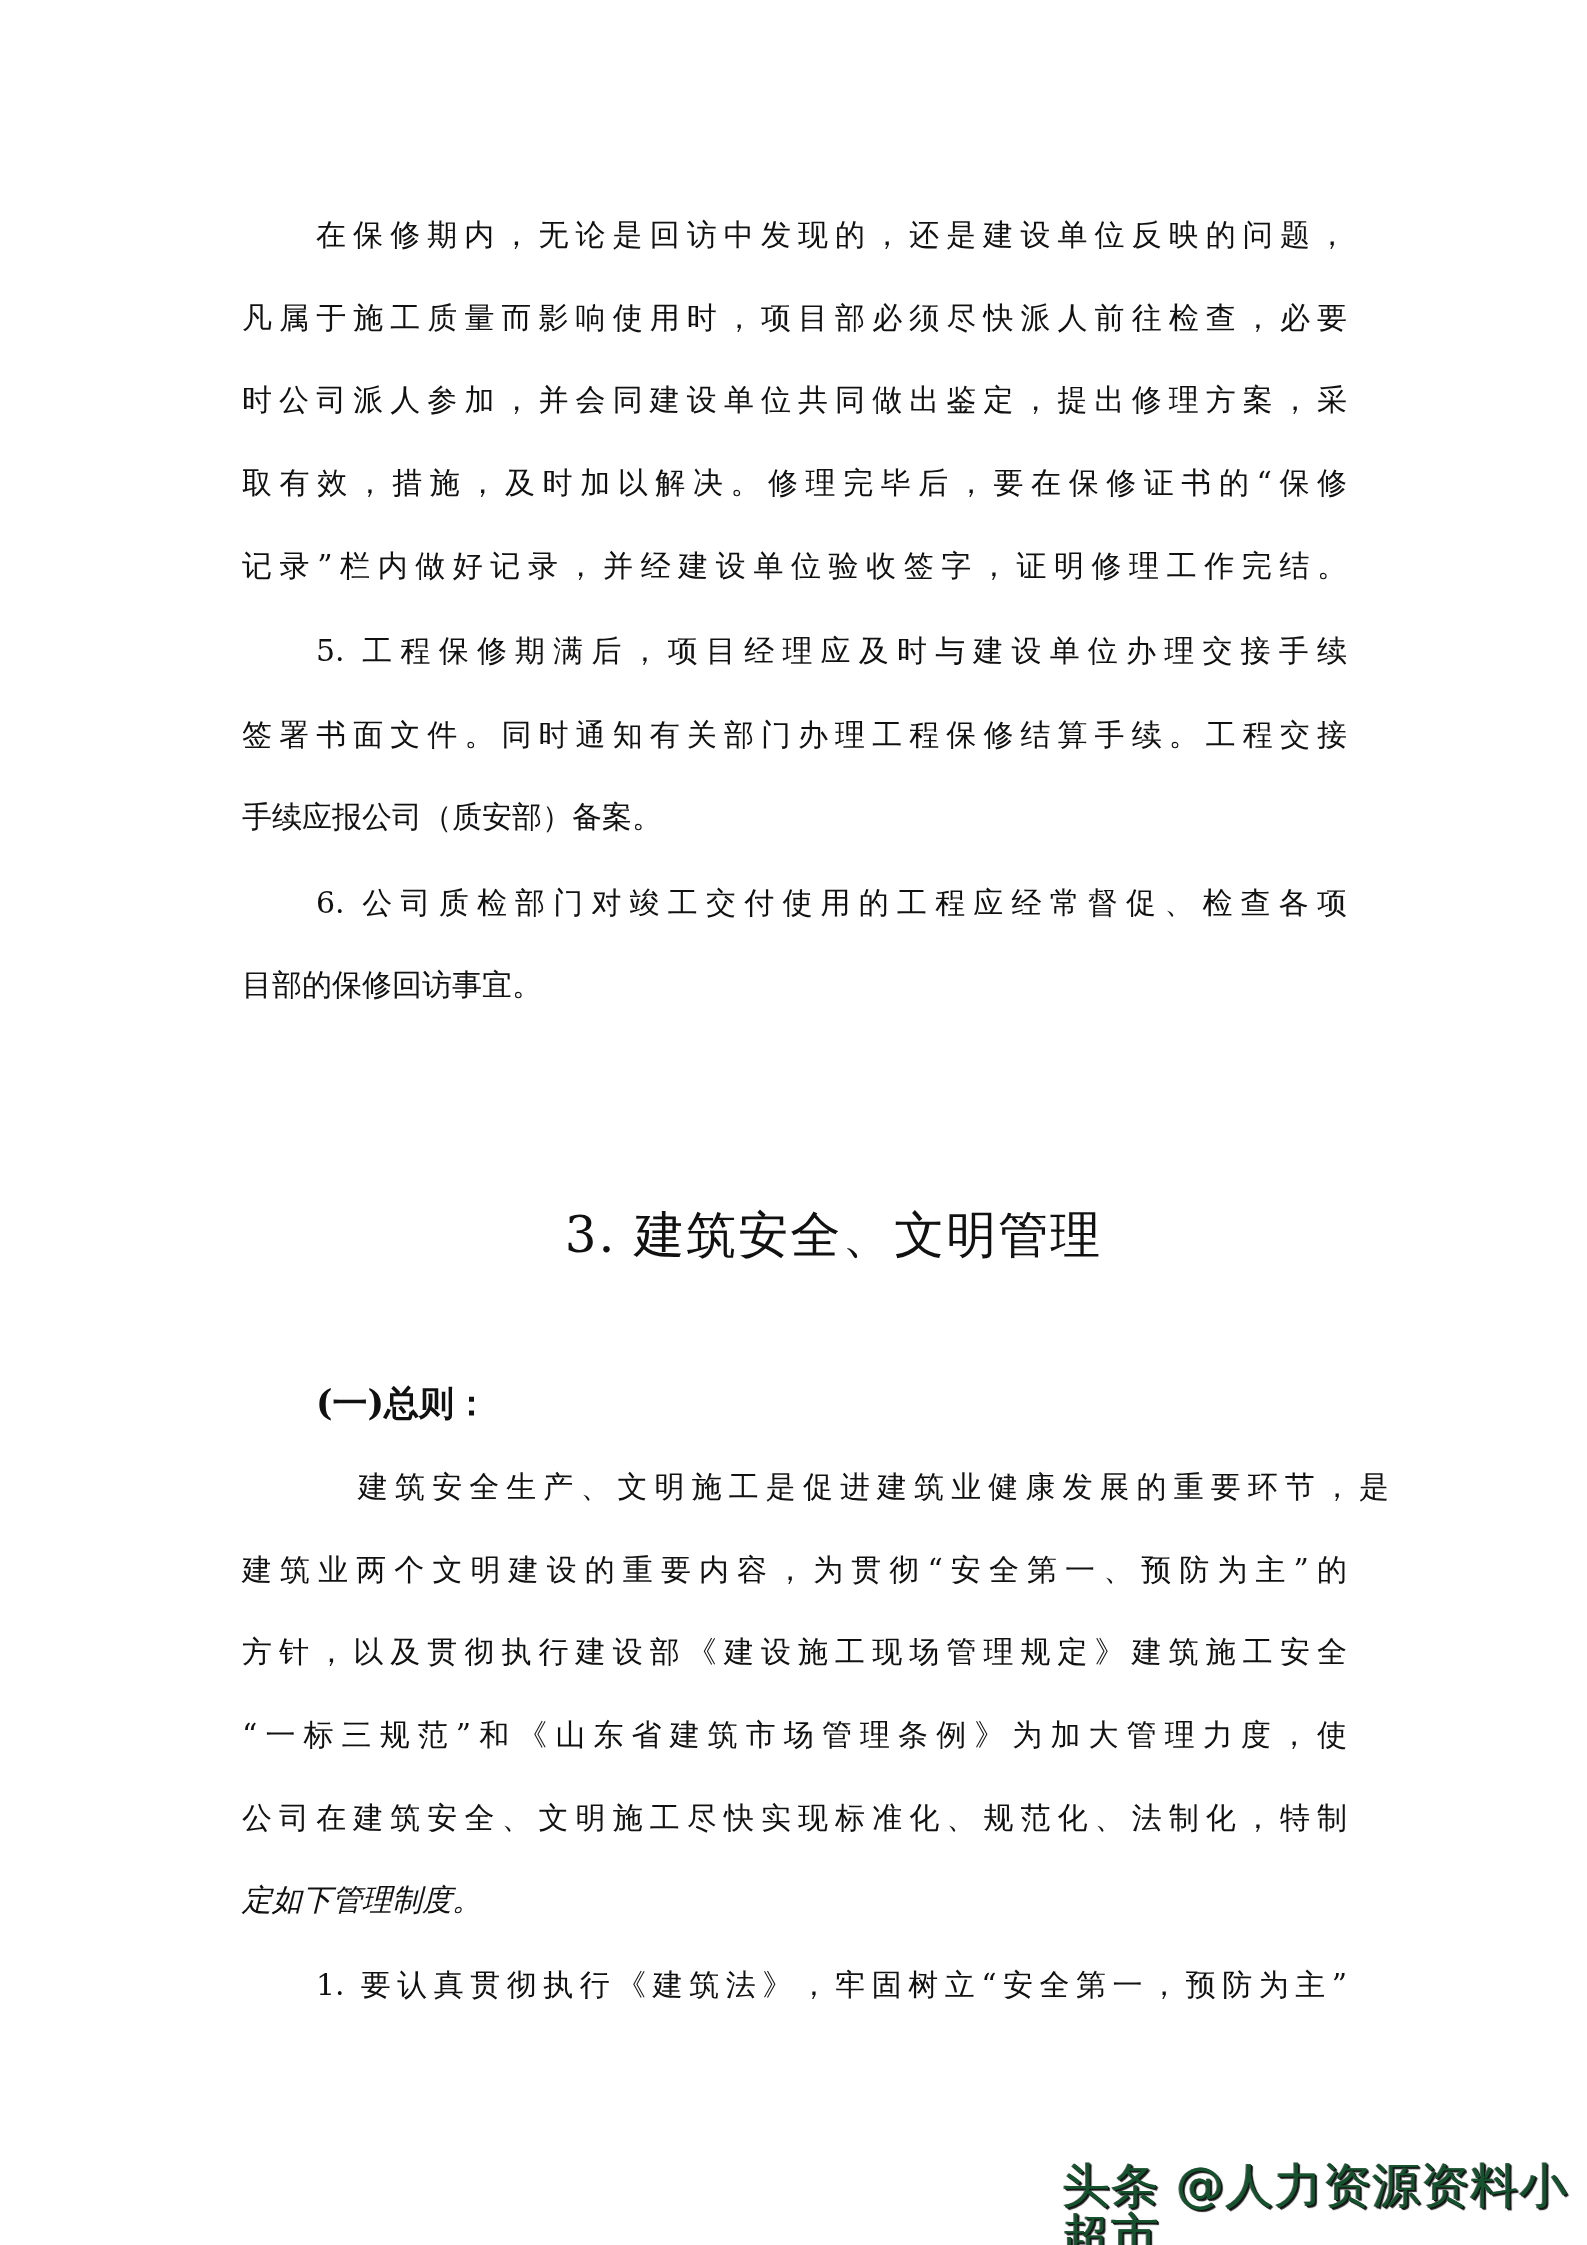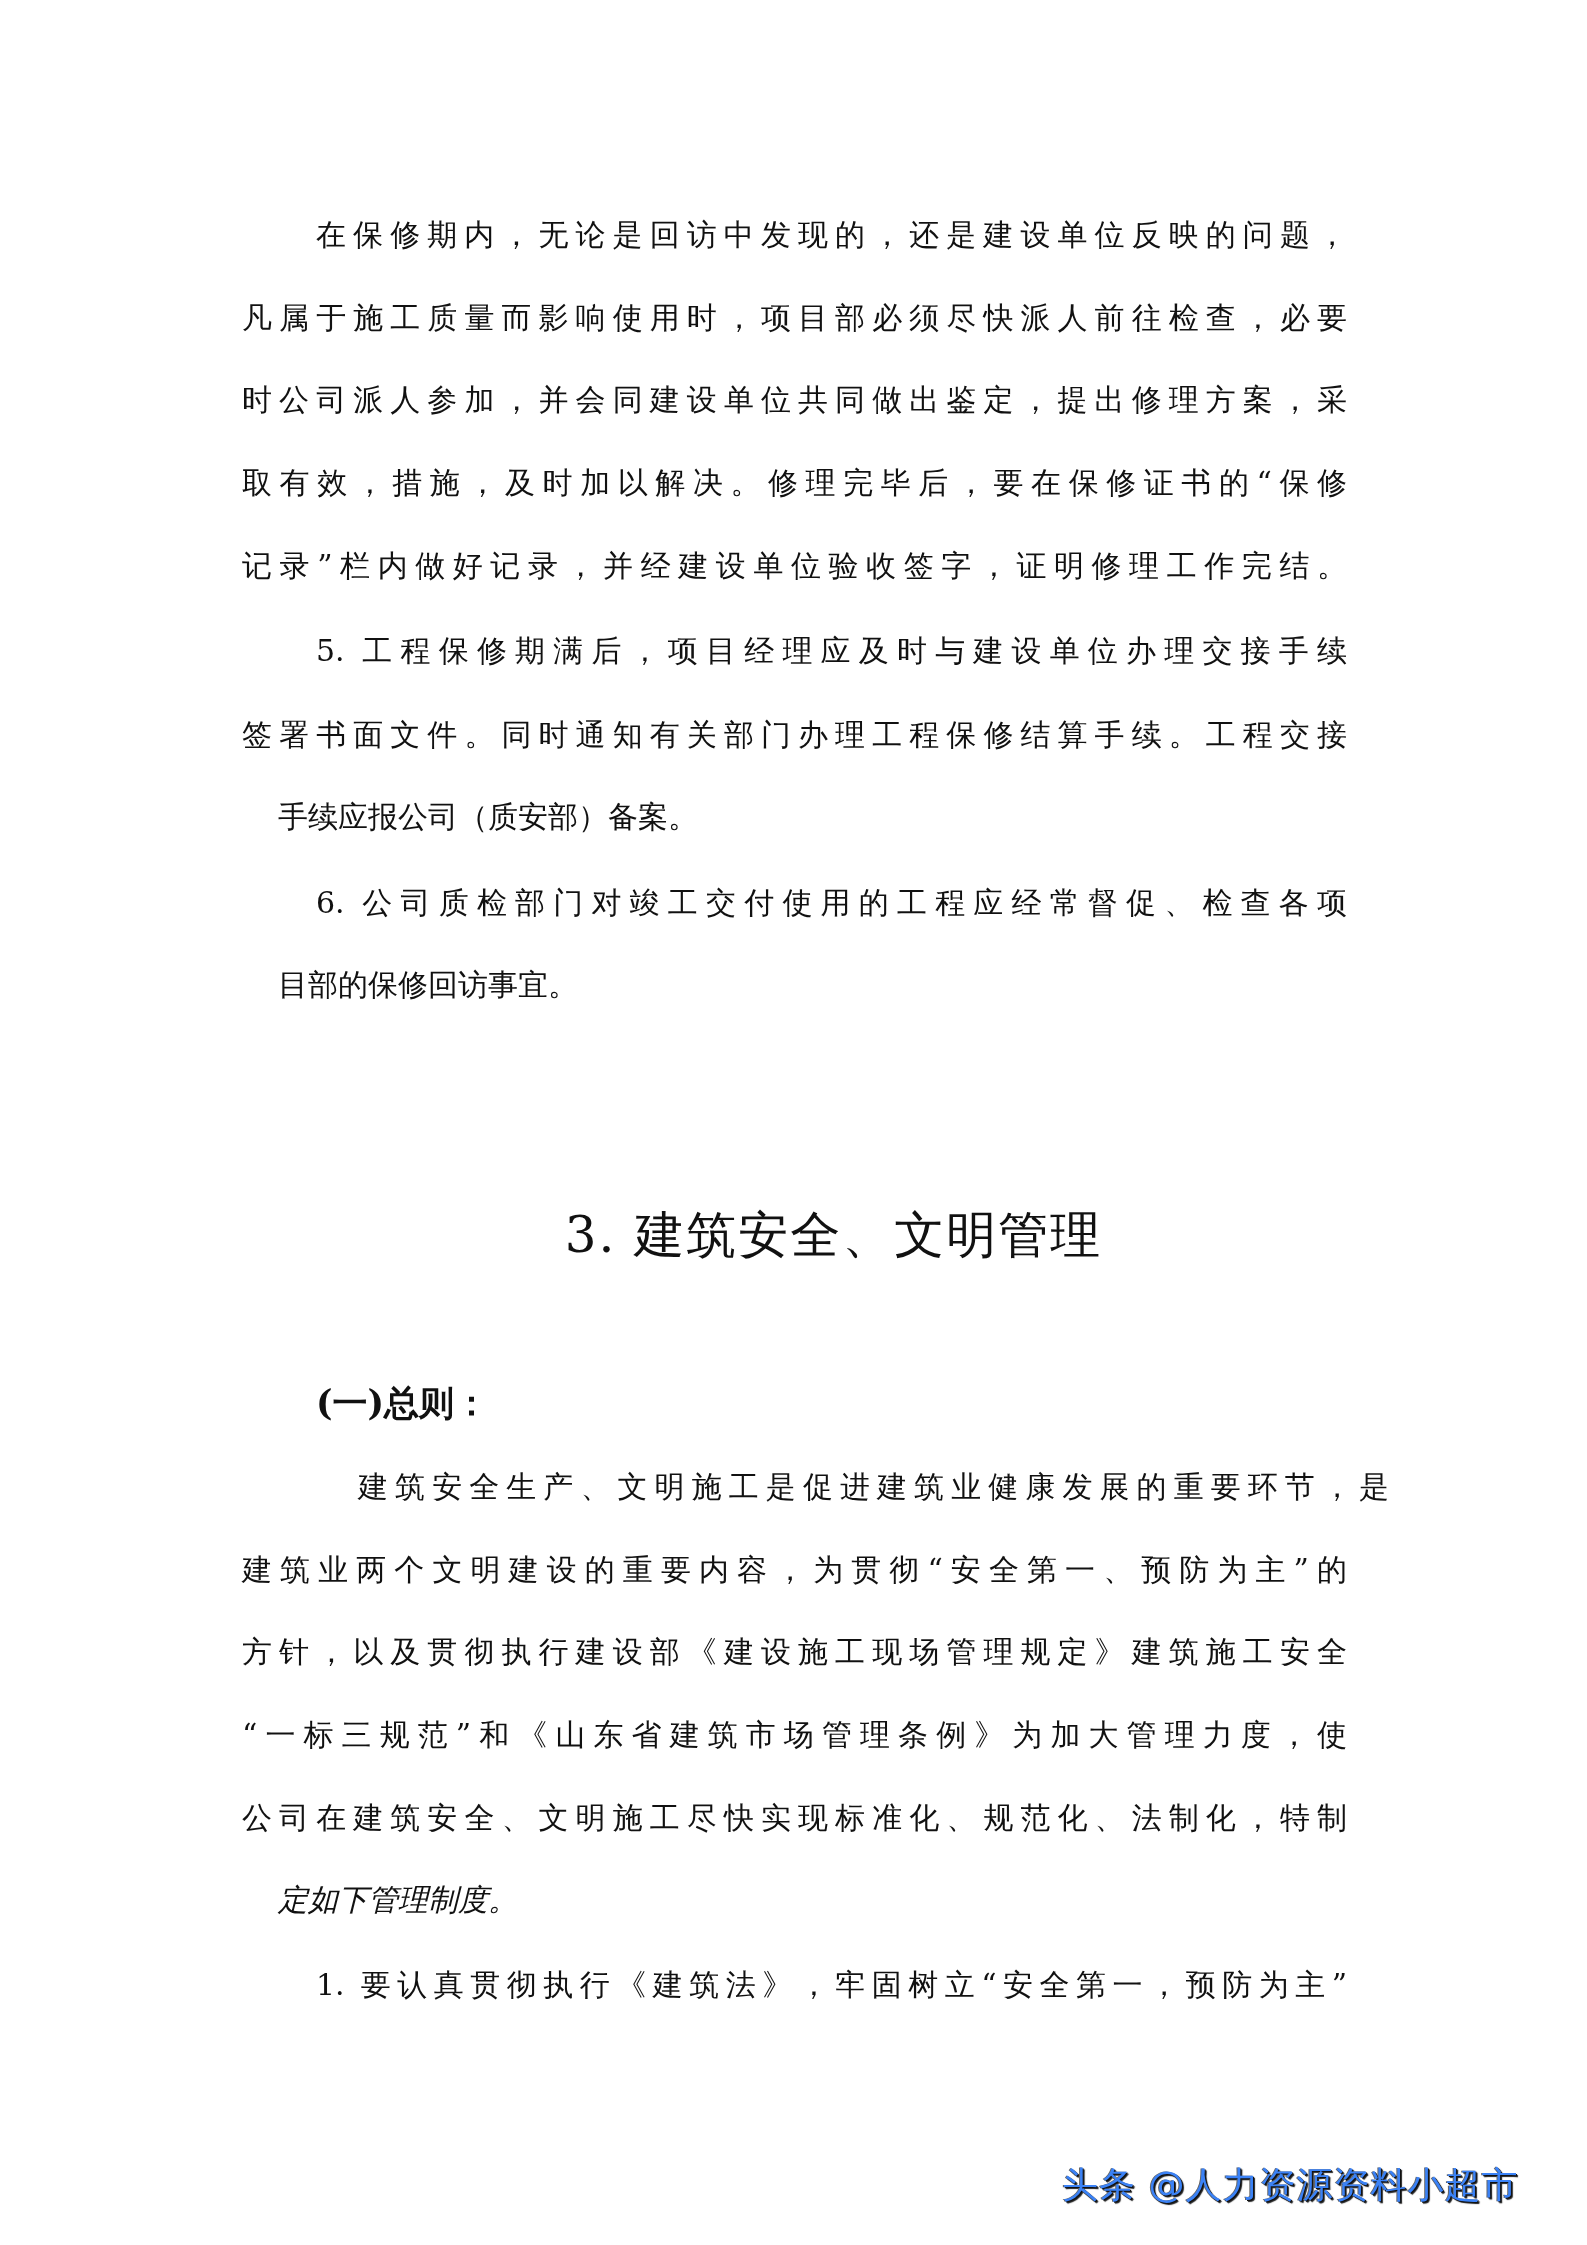--- a/index.html
+++ b/index.html
@@ -29,21 +29,20 @@
       height: 50px;
       font-size: 30px;
       line-height: 50px;
       white-space: nowrap;
       text-align: justify;
       text-align-last: justify;
       letter-spacing: 0;
     }
     .line.last {
       text-align-last: left;
-      margin-left: 36px;
     }
     .line.indent {
       left: 316px;
       width: 1031px;
     }
     .heading {
       position: absolute;
       left: 0;
       width: 1587px;
       top: 1205px;
@@ -64,22 +63,22 @@
       font-size: 35px;
       font-weight: bold;
     }
     .watermark {
       position: absolute;
       left: 1062px;
       top: 2160px;
       height: 50px;
       line-height: 50px;
       font-family: "DejaVu Sans", "Liberation Sans", sans-serif;
-      font-size: 36px;
-      color: #3b82f6;
+      font-size: 48px;
+      color: #14532d;
       text-shadow:
         1px 1px 0 #111,
         -1px 0 0 #666,
         2px 2px 1px #222;
       letter-spacing: 1px;
     }
   </style>
 </head>
 <body>
 

